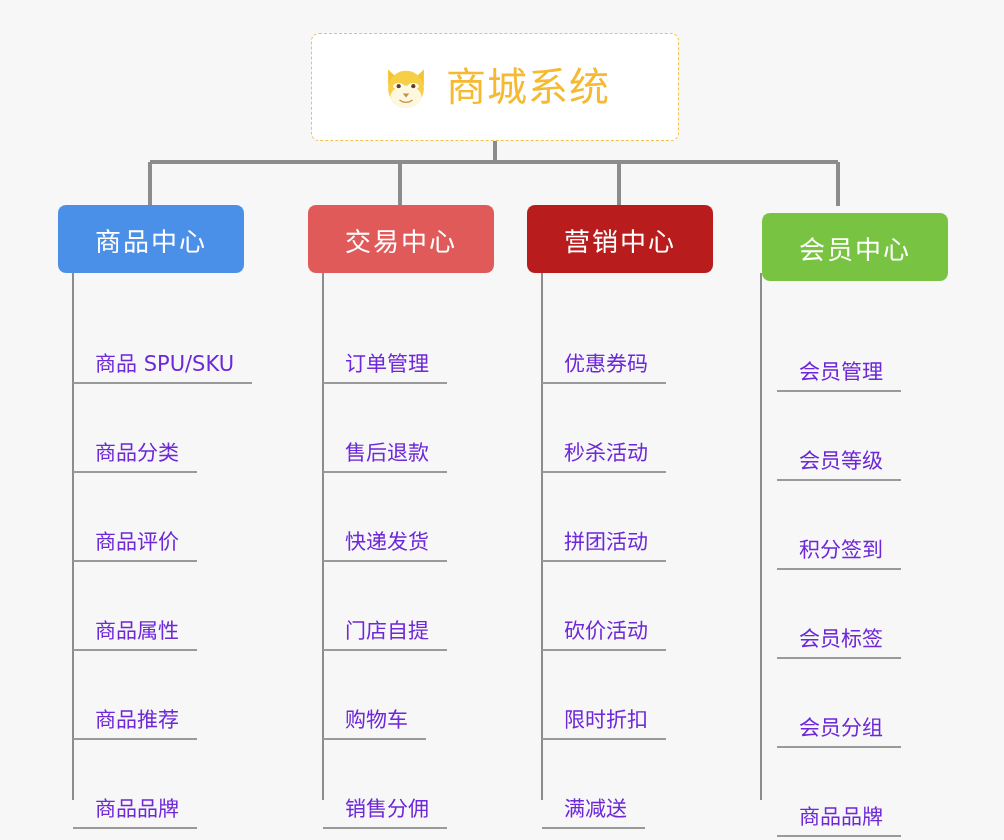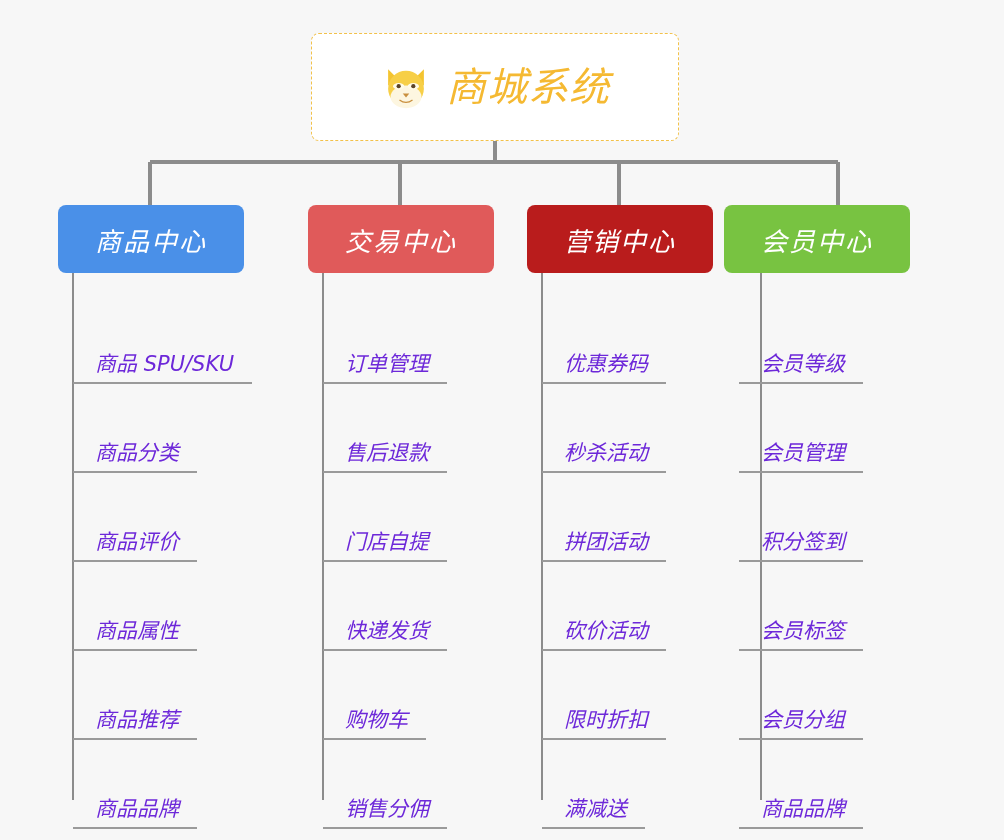--- a/index.html
+++ b/index.html
@@ -13,21 +13,20 @@
     background: #f7f7f7;
     font-family: "Liberation Sans", "DejaVu Sans", sans-serif;
     overflow: hidden;
   }
 
   #stage {
     position: relative;
     width: 913px;
     height: 840px;
     background: #f7f7f7;
-    font-style: italic;
   }
 
   
   .root-node {
     position: absolute;
     left: 311px;
     top: 33px;
     width: 368px;
     height: 108px;
     background: #ffffff;
@@ -66,21 +65,21 @@
 
   
   .column {
     position: absolute;
     top: 205px;
     width: 186px;
   }
   .col-0 { left: 58px; }
   .col-1 { left: 308px; }
   .col-2 { left: 527px; }
-  .col-3 { left: 724px; }
+  .col-3 { left: 762px; margin-top: 8px; }
 
   .col-header {
     height: 68px;
     border-radius: 8px;
     display: flex;
     align-items: center;
     justify-content: center;
     color: #ffffff;
     font-size: 26px;
     letter-spacing: 2px;
@@ -183,24 +182,24 @@
   <div class="column col-1">
     <div class="col-header" style="background: rgb(224, 90, 90);">交易中心</div>
     <div class="col-items">
       <div class="leaf">
           <span class="leaf-label">订单管理</span>
         </div>
       <div class="leaf">
           <span class="leaf-label">售后退款</span>
         </div>
       <div class="leaf">
+          <span class="leaf-label">快递发货</span>
+        </div>
+      <div class="leaf">
           <span class="leaf-label">门店自提</span>
-        </div>
-      <div class="leaf">
-          <span class="leaf-label">快递发货</span>
         </div>
       <div class="leaf">
           <span class="leaf-label">购物车</span>
         </div>
       <div class="leaf">
           <span class="leaf-label">销售分佣</span>
         </div>
     </div>
   </div>
 
@@ -225,26 +224,26 @@
       <div class="leaf">
           <span class="leaf-label">满减送</span>
         </div>
     </div>
   </div>
 
   <div class="column col-3">
     <div class="col-header" style="background: rgb(120, 195, 65);">会员中心</div>
     <div class="col-items">
       <div class="leaf">
+          <span class="leaf-label">会员管理</span>
+        </div>
+      <div class="leaf">
           <span class="leaf-label">会员等级</span>
         </div>
       <div class="leaf">
-          <span class="leaf-label">会员管理</span>
-        </div>
-      <div class="leaf">
           <span class="leaf-label">积分签到</span>
         </div>
       <div class="leaf">
           <span class="leaf-label">会员标签</span>
         </div>
       <div class="leaf">
           <span class="leaf-label">会员分组</span>
         </div>
       <div class="leaf">
           <span class="leaf-label">商品品牌</span>

